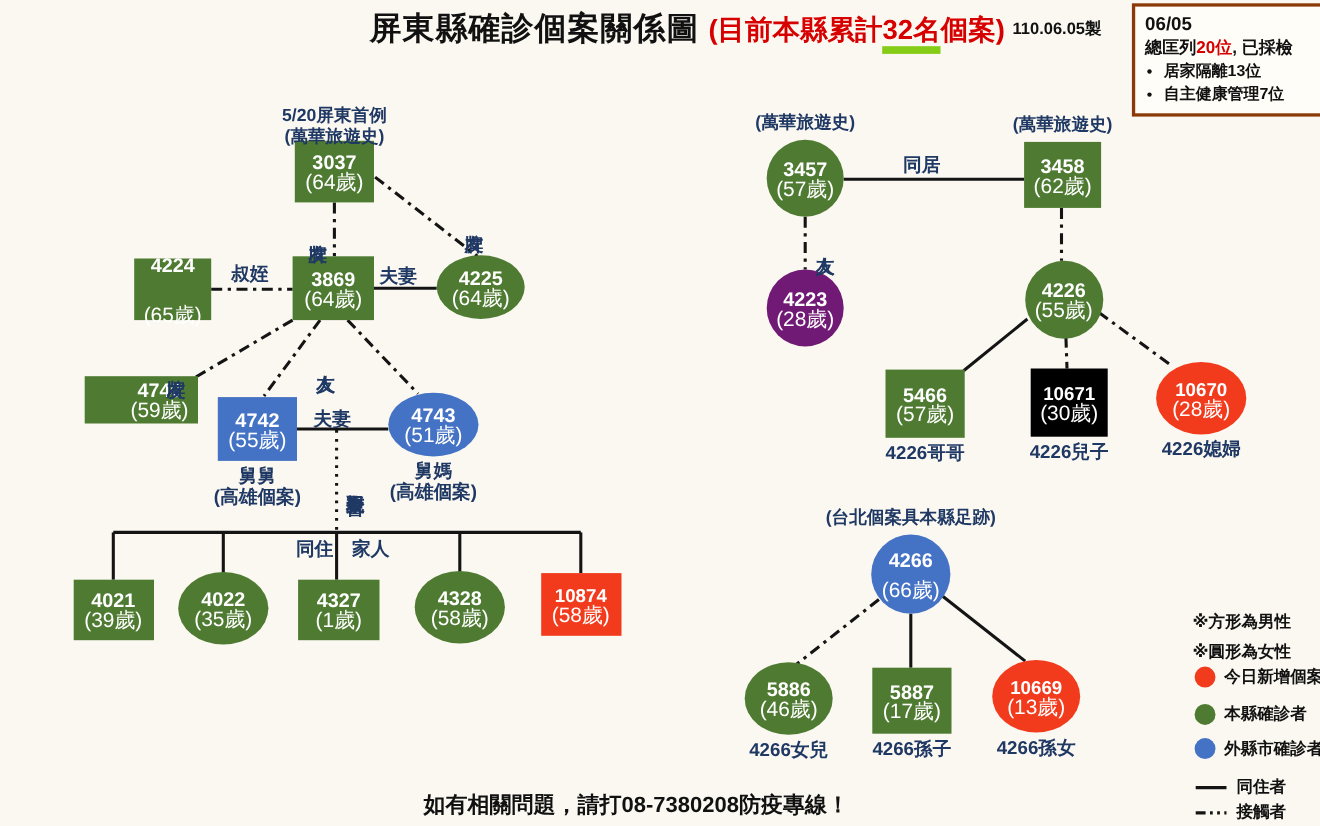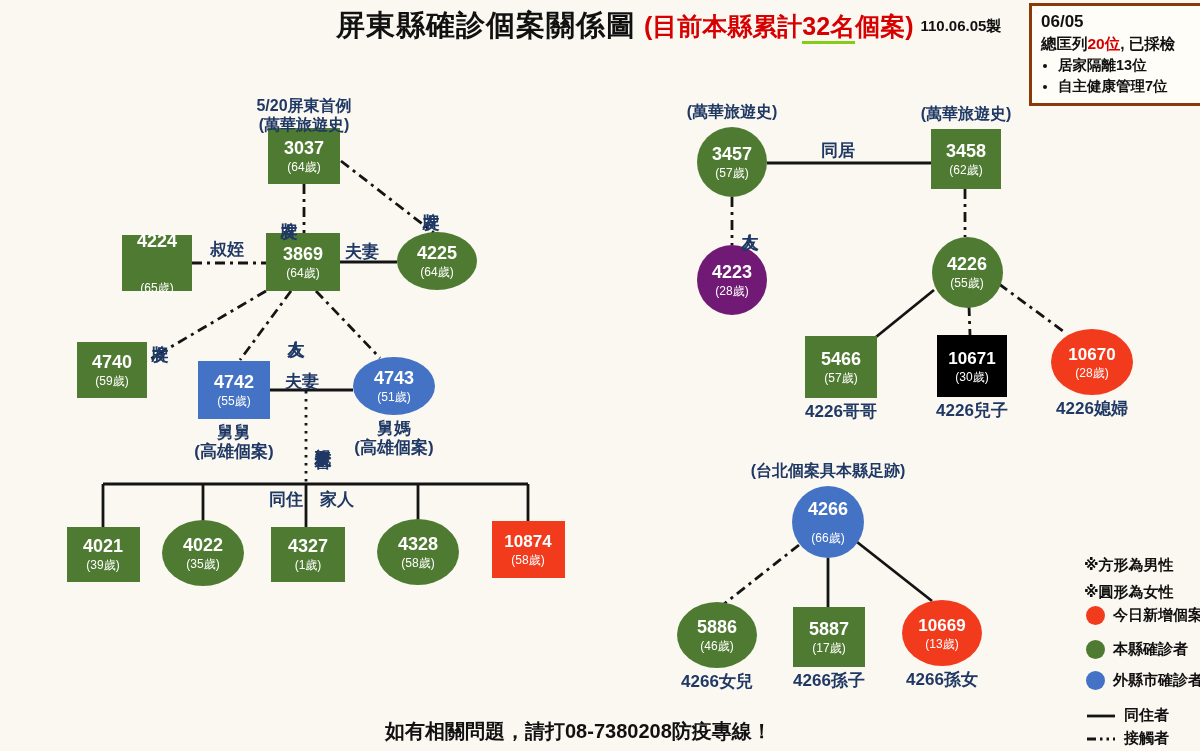--- a/index.html
+++ b/index.html
@@ -7,35 +7,35 @@
     position:relative;width:1200px;height:751px;overflow:hidden;
     background:#fbf8f1;
     font-family:"Liberation Sans","DejaVu Sans",sans-serif;
   }
   #edge-svg{position:absolute;left:0;top:0;width:1200px;height:751px;}
   
   #title-bar{position:absolute;left:336px;top:6px;display:flex;align-items:center;white-space:nowrap;}
   #title-main{font-size:29px;font-weight:700;color:#111;letter-spacing:1px;}
   .title-red{font-size:25px;font-weight:700;color:#d60000;}
   #title-sub{margin-left:8px;}
-  #title-underline{border-bottom:3px solid #84cc16;padding-bottom:1px;}
+  #title-underline{border-bottom:7px solid #84cc16;padding-bottom:1px;}
   #title-made{margin-left:7px;font-size:15px;font-weight:700;color:#111;}
   
   #info-box{position:absolute;left:1029px;top:3px;width:152px;border:3px solid #8a3a08;
     background:#fffdf8;padding:5px 7px 6px 9px;color:#111;}
   #info-date{font-size:17px;font-weight:700;line-height:22px;}
   #info-line1{font-size:15.5px;font-weight:700;line-height:22px;white-space:nowrap;}
   #info-line1 .red{color:#d60000;}
   #info-box ul{margin:0;padding-left:17px;}
   #info-box li{font-size:14.5px;font-weight:700;line-height:21px;white-space:nowrap;}
   
   .node{position:absolute;display:flex;flex-direction:column;align-items:center;justify-content:center;color:#fff;}
   .node.ellipse{border-radius:50%;}
   .node-id{font-weight:700;font-size:18px;line-height:21px;}
-  .node-age{font-size:12px;line-height:16px;}
+  .node-age{font-size:19px;line-height:16px;}
   .side-label{position:absolute;transform:translateX(-50%);text-align:center;color:#1f3864;
     font-weight:700;font-size:16px;line-height:19px;white-space:nowrap;}
   .edge-label{position:absolute;transform:translate(-50%,-50%);color:#1f3864;font-weight:700;
     font-size:17px;white-space:nowrap;line-height:19px;}
   .edge-label.v{writing-mode:vertical-rl;text-orientation:upright;letter-spacing:1px;}
   
   .legend-note{position:absolute;left:1084px;color:#111;font-weight:700;font-size:15px;white-space:nowrap;}
   .legend-row{position:absolute;display:flex;align-items:center;gap:8px;color:#111;
     font-weight:700;font-size:15px;white-space:nowrap;}
   .legend-dot{display:inline-block;width:19px;height:19px;border-radius:50%;}
@@ -102,21 +102,21 @@
         <div class="node-age">(64歲)</div>
       </div>
       <div class="node rect" style="left: 122px; top: 235px; width: 70px; height: 56px; background: rgb(78, 123, 49); gap: 28px;">
         <div class="node-id">4224</div>
         <div class="node-age">(65歲)</div>
       </div>
       <div class="node ellipse" style="left: 397px; top: 232px; width: 80px; height: 58px; background: rgb(78, 123, 49);">
         <div class="node-id">4225</div>
         <div class="node-age">(64歲)</div>
       </div>
-      <div class="node rect" style="left: 77px; top: 342px; width: 70px; height: 56px; background: rgb(78, 123, 49);">
+      <div class="node rect" style="left: 77px; top: 342px; width: 70px; height: 43px; background: rgb(78, 123, 49); padding-left: 33px;">
         <div class="node-id">4740</div>
         <div class="node-age">(59歲)</div>
       </div>
       <div class="node rect" style="left: 198px; top: 361px; width: 72px; height: 58px; background: rgb(68, 114, 196);">
         <div class="node-id">4742</div>
         <div class="node-age">(55歲)</div>
       </div>
       <div class="side-label" style="left: 234px; top: 423px; font-size: 17px;">
         <div>舅舅</div>
         <div>(高雄個案)</div>

